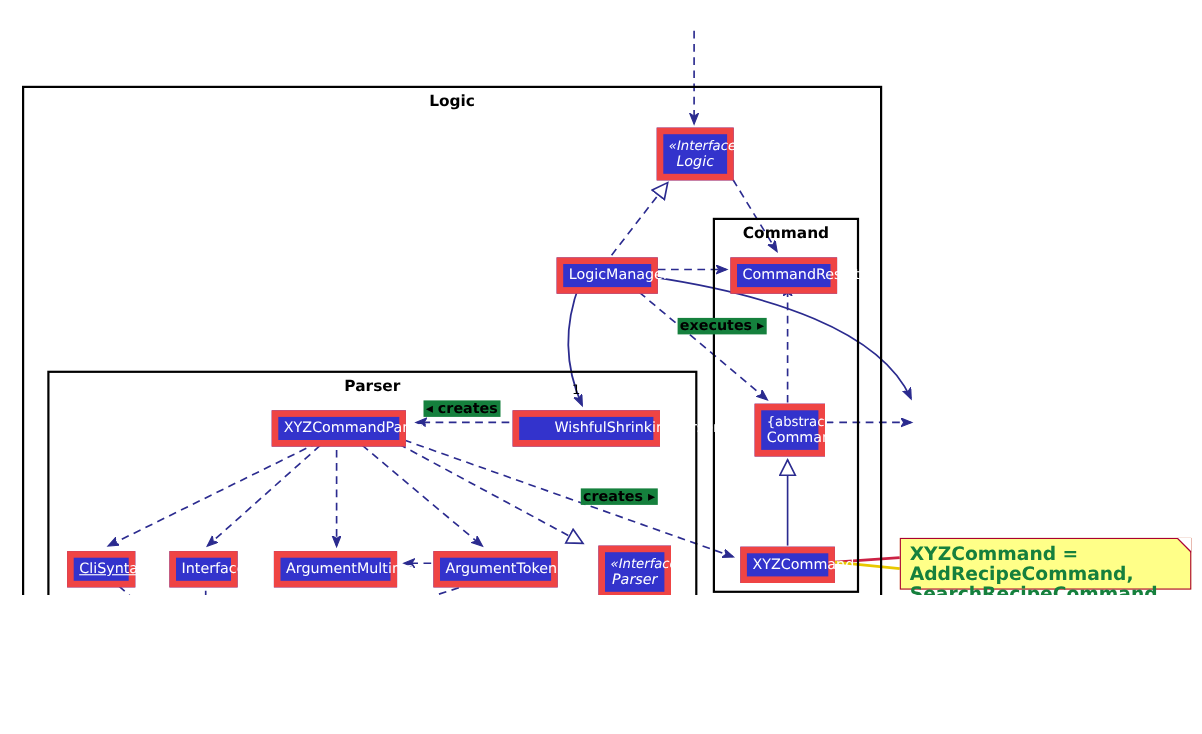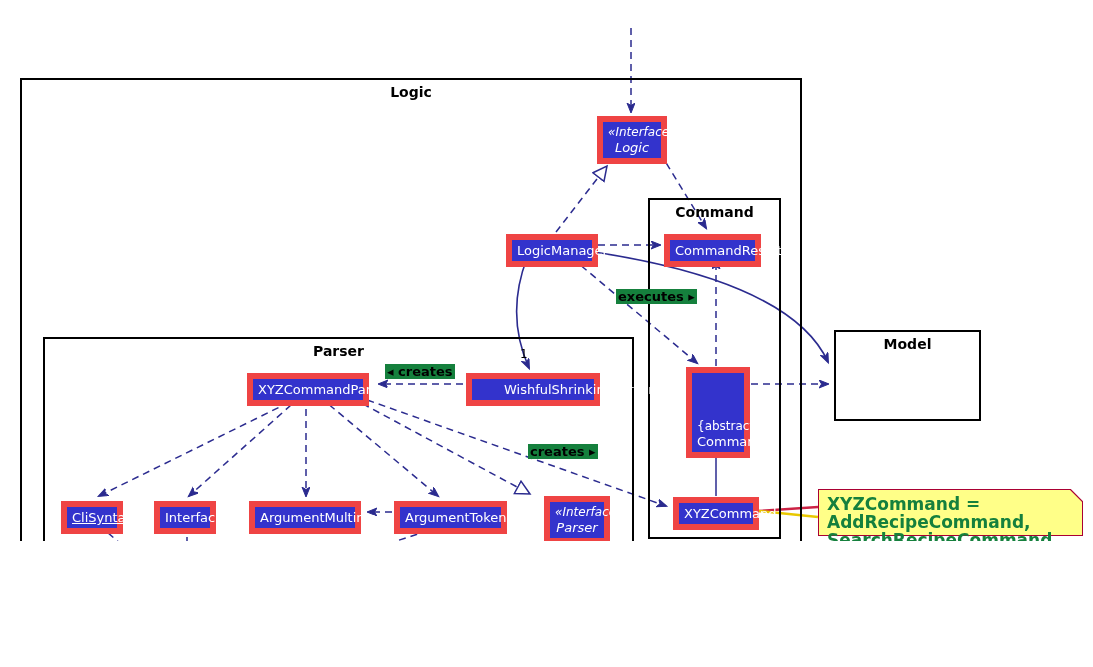--- a/index.html
+++ b/index.html
@@ -197,39 +197,36 @@
   </div>
 
   <div class="package" style="left:43px; top:337px; width:591px; height:296px;">
     <div class="pkg-title">Parser</div>
   </div>
 
   <div class="package" style="left:648px; top:198px; width:133px; height:341px;">
     <div class="pkg-title">Command</div>
   </div>
 
-  <div class="package" style="left:834px; top:330px; width:147px; height:91px;">
-    <div class="pkg-title">Model</div>
-  </div>
 
   <div class="cls italicname" style="left:597px; top:116px; width:70px;">
     <span class="stereo">«Interface»</span>
     <span class="cname">Logic</span>
   </div>
 
   <div class="cls" style="left:506px; top:234px; width:92px;">
     <span class="cname">LogicManager</span>
   </div>
 
   <div class="cls" style="left:664px; top:234px; width:97px;">
     <span class="cname">CommandResult</span>
   </div>
 
   <div class="cls" style="left:686px; top:367px; width:64px;">
-    <span class="stereo" style="font-style:normal;margin-top:43px;">{abstract}</span>
+    <span class="stereo" style="font-style:normal;">{abstract}</span>
     <span class="cname">Command</span>
   </div>
 
   <div class="cls" style="left:673px; top:497px; width:86px;">
     <span class="cname">XYZCommand</span>
   </div>
 
   <div class="cls" style="left:247px; top:373px; width:122px;">
     <span class="cname">XYZCommandParser</span>
   </div>

